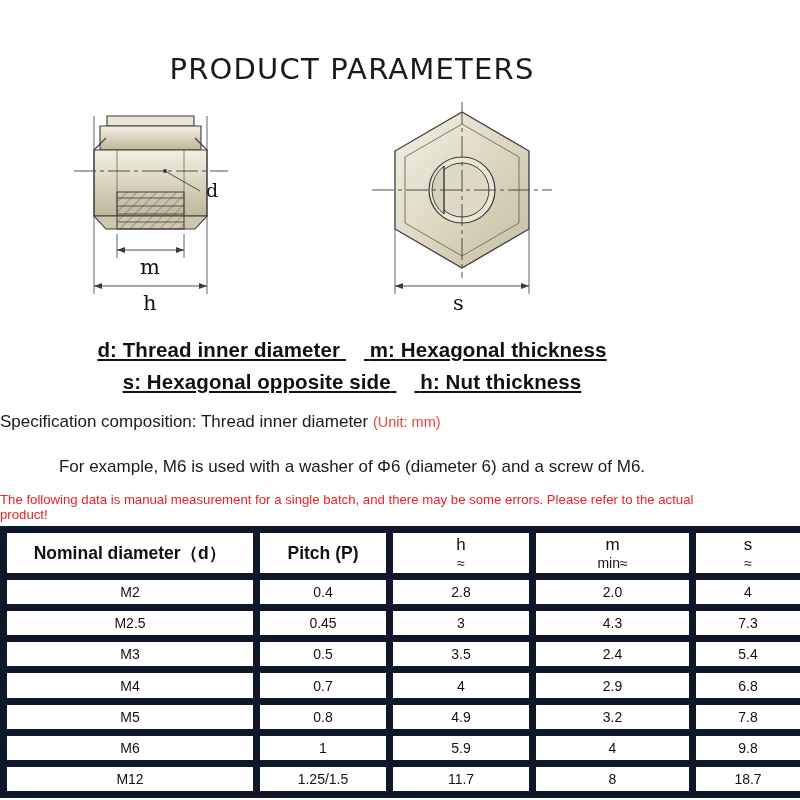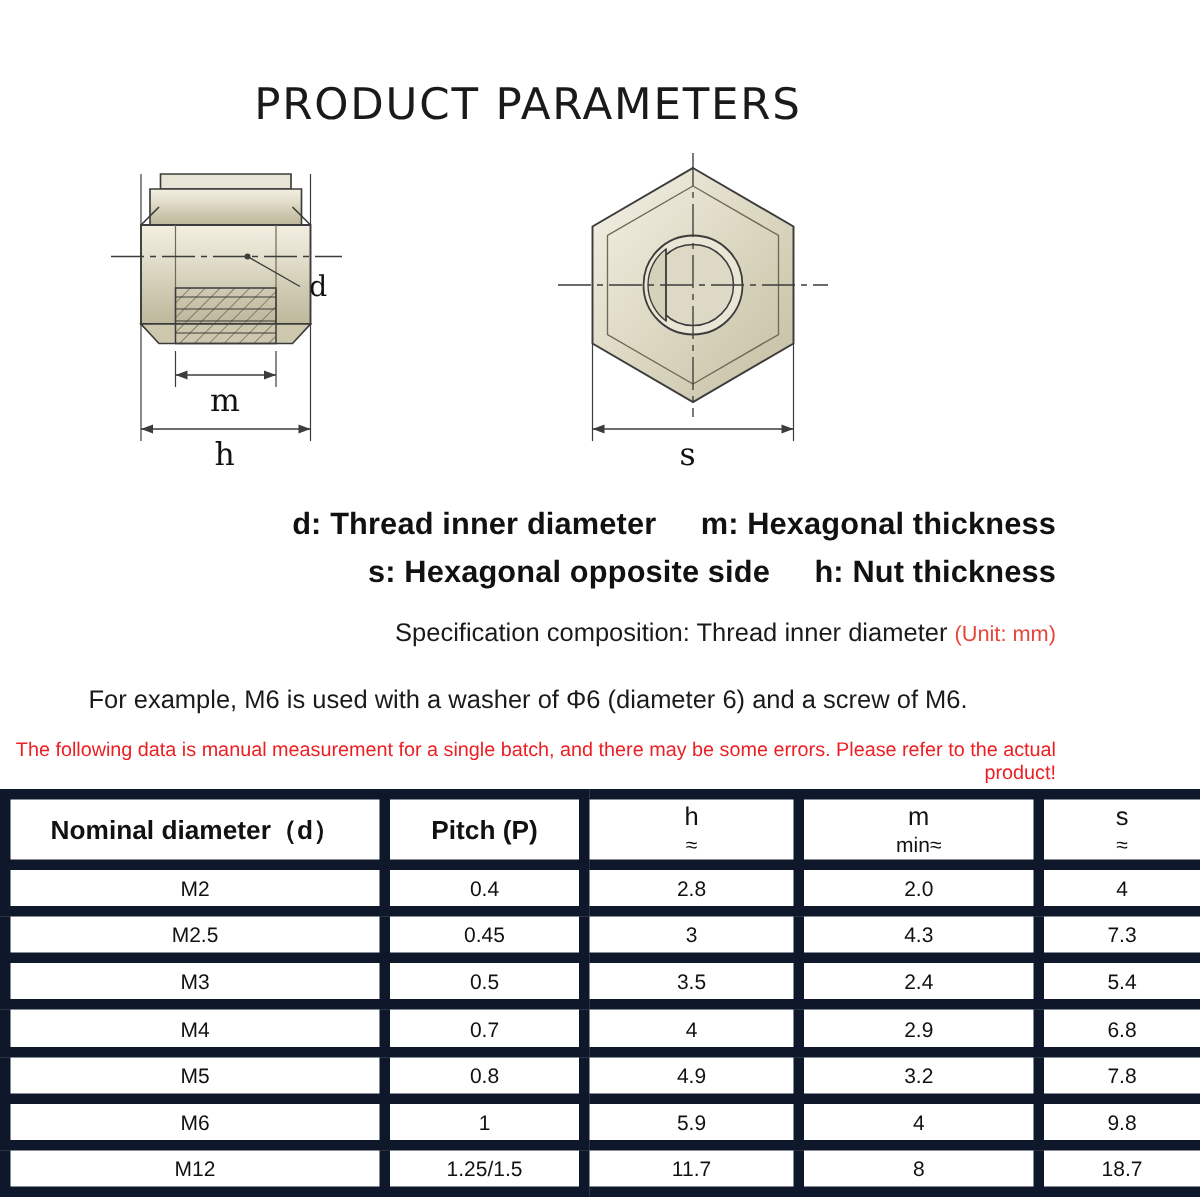--- a/index.html
+++ b/index.html
@@ -40,56 +40,57 @@
     position: relative;
     margin-top: 12px;
   }
   .diagram-wrap svg {
     display: block;
     margin: 0 auto;
   }
 
   
   .legend {
-    text-align: right;
+    text-align: center;
     margin-top: 6px;
+    text-decoration: underline;
   }
   .legend-line {
     font-size: 20.5px;
     font-weight: bold;
     color: #111111;
     line-height: 1.55;
     letter-spacing: 0.1px;
   }
   .legend-line .gap {
     display: inline-block;
     width: 18px;
   }
 
   .note {
-    text-align: right;
+    text-align: left;
     font-size: 17px;
     color: #1a1a1a;
     margin-top: 10px;
     line-height: 1.6;
   }
   .note .unit {
     color: #e8463a;
     font-size: 14.5px;
   }
   .note2 {
     text-align: center;
     font-size: 17px;
     color: #1a1a1a;
     margin-top: 18px;
     line-height: 1.6;
   }
 
   .warning {
-    text-align: right;
+    text-align: left;
     color: #ec2024;
     font-size: 13.2px;
     margin-top: 12px;
     margin-bottom: 4px;
   }
 
   
   table.spec {
     border-collapse: collapse;
     width: 800px;

